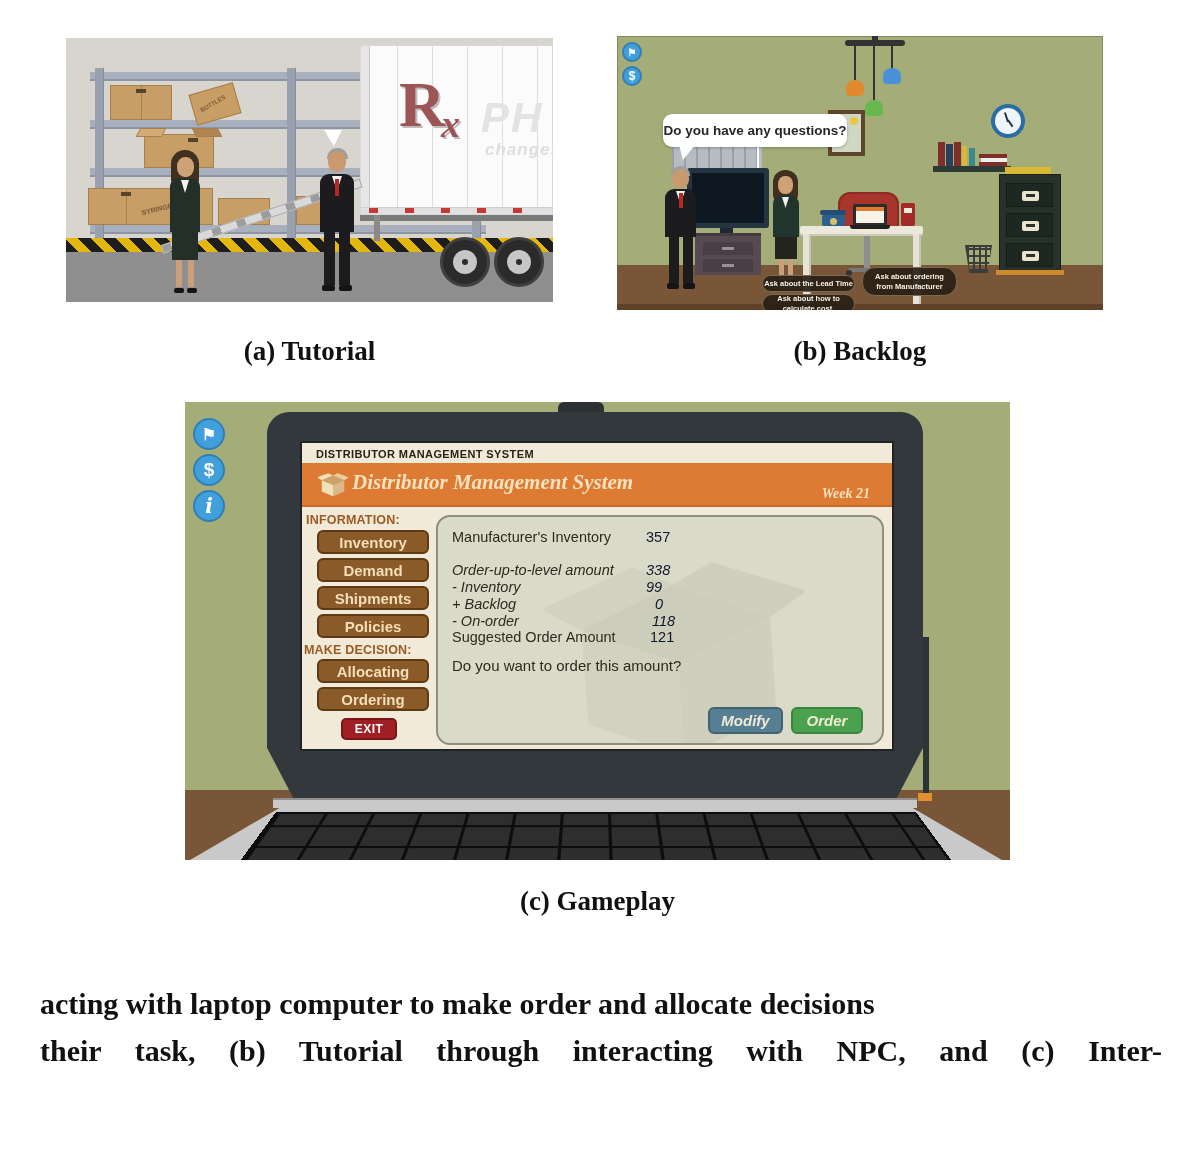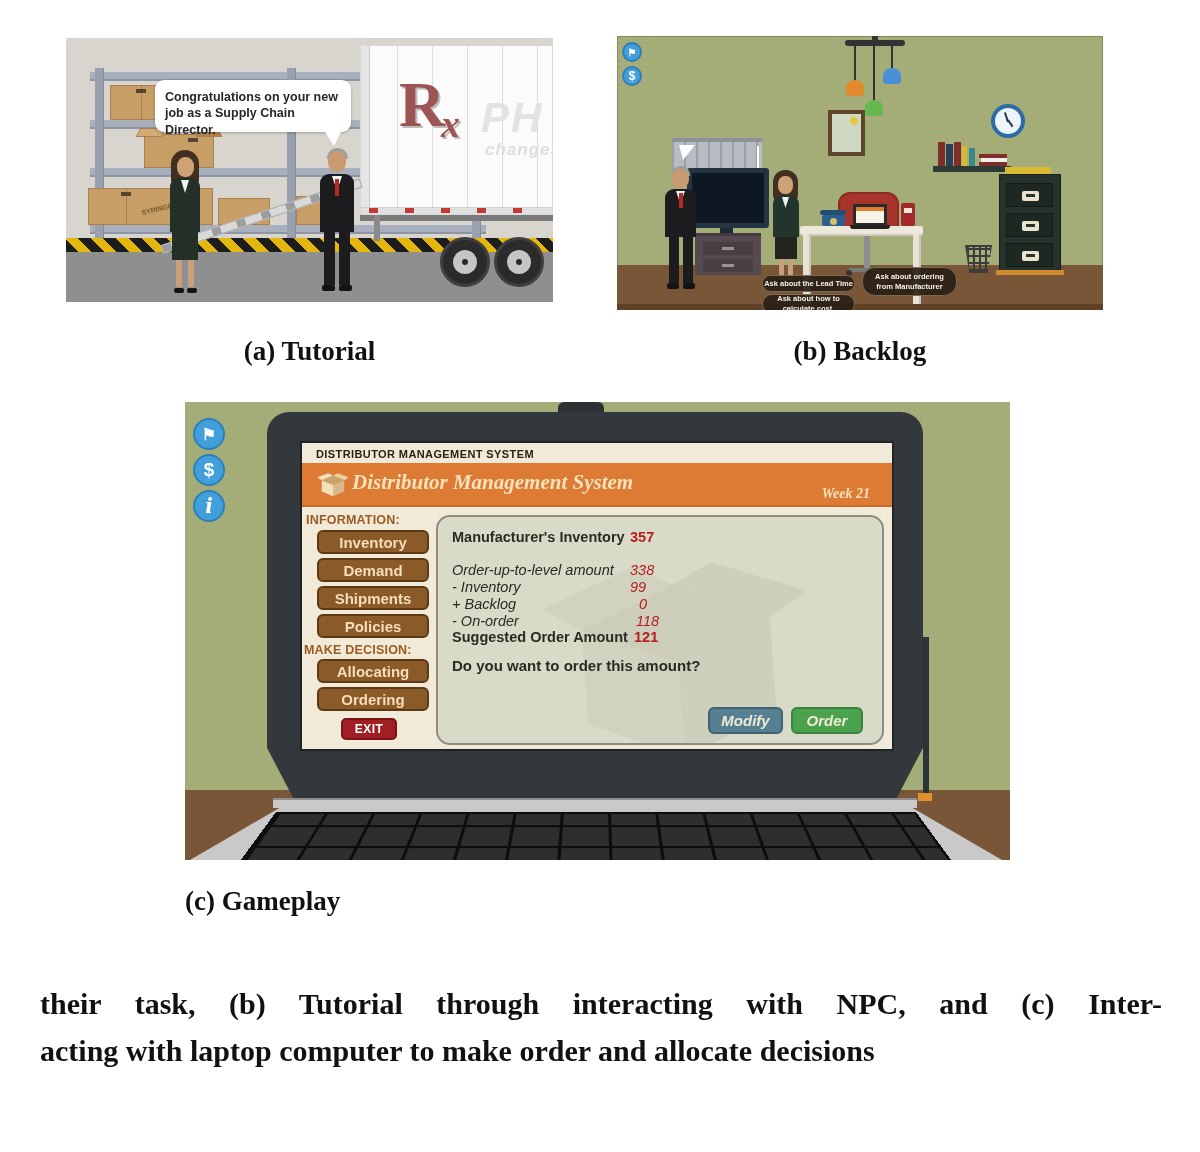--- a/index.html
+++ b/index.html
@@ -34,23 +34,23 @@
   .shirt{position:absolute;background:#f2f2f2;clip-path:polygon(0 0,100% 0,50% 100%)}
   .tie{position:absolute;background:#b32b24}
   .leg{position:absolute}
   .shoe{position:absolute;background:#141414;border-radius:2px}
 
   
   .dms-btn{position:absolute;background:#8a5a28;border:2px solid #5e3a14;border-radius:6px;
     color:#f5deba;font-weight:bold;font-size:15px;display:flex;align-items:center;justify-content:center}
   .dms-label{position:absolute;color:#9c5a22;font-weight:bold;font-size:12.5px;letter-spacing:.2px}
   .row-lab{position:absolute;left:14px;color:#2c2b20;font-size:14.5px}
-  .row-val{position:absolute;left:192px;color:#b91c1c;font-size:14.5px}
+  .row-val{position:absolute;left:208px;color:#0f172a;font-size:14.5px}
   .it{font-style:italic}
-  .bd{font-weight:bold}
+  .bd{font-weight:normal}
   .cap{font-family:"Liberation Serif",serif;font-weight:bold;color:#111}
   .jl{text-align:justify;text-align-last:justify}
 </style>
 </head>
 <body>
 
 <div class="panel wall-a" style="left:66px;top:38px;width:487px;height:264px">
 
   <div class="abs beam" style="left:24px;top:34px;width:396px;height:9px"></div>
   <div class="abs beam" style="left:24px;top:82px;width:396px;height:9px"></div>
@@ -135,21 +135,20 @@
     <div class="head" style="left:13px;top:3px;width:18px;height:21px;background:#c9996f"></div>
     <div class="torso" style="left:5px;top:26px;width:34px;height:58px;background:#1c1c1e"></div>
     <div class="shirt" style="left:17px;top:28px;width:10px;height:15px"></div>
     <div class="tie" style="left:20px;top:31px;width:4px;height:17px"></div>
     <div class="leg" style="left:9px;top:84px;width:11px;height:53px;background:#1c1c1e"></div>
     <div class="leg" style="left:24px;top:84px;width:11px;height:53px;background:#1c1c1e"></div>
     <div class="shoe" style="left:7px;top:137px;width:13px;height:6px"></div>
     <div class="shoe" style="left:24px;top:137px;width:13px;height:6px"></div>
   </div>
 
-  <div class="abs bubble" style="left:89px;top:42px;width:196px;height:52px;padding:9px 10px;font-size:12.5px;line-height:1.3">Congratulations on your new job as a Supply Chain Director.</div>
   <div class="abs bubble-tail" style="left:258px;top:92px;width:18px;height:16px"></div>
 </div>
 
 <div class="panel wall-green" style="left:617px;top:36px;width:486px;height:274px;box-shadow:inset 0 0 0 1px rgba(90,70,40,.35)">
   <div class="abs floor-brown" style="left:0;top:229px;width:486px;height:45px"></div>
   <div class="abs" style="left:0;top:268px;width:486px;height:6px;background:#5e4126"></div>
 
   <div class="abs" style="left:255px;top:0;width:6px;height:6px;background:#333"></div>
   <div class="abs" style="left:228px;top:4px;width:60px;height:6px;background:#333;border-radius:3px"></div>
   <div class="abs" style="left:237px;top:10px;width:2px;height:36px;background:#333"></div>
@@ -255,20 +254,21 @@
     <div class="head" style="left:10px;top:6px;width:15px;height:18px"></div>
     <div class="torso" style="left:5px;top:25px;width:26px;height:42px;background:#22352c"></div>
     <div class="shirt" style="left:14px;top:27px;width:7px;height:11px"></div>
     <div class="abs" style="left:7px;top:67px;width:22px;height:22px;background:#23231f"></div>
     <div class="leg" style="left:11px;top:89px;width:5px;height:21px;background:#caa07b"></div>
     <div class="leg" style="left:20px;top:89px;width:5px;height:21px;background:#caa07b"></div>
     <div class="shoe" style="left:9px;top:110px;width:9px;height:5px"></div>
     <div class="shoe" style="left:19px;top:110px;width:9px;height:5px"></div>
   </div>
 
+  <div class="abs bubble" style="left:46px;top:78px;width:184px;height:33px;font-size:13.5px;display:flex;align-items:center;justify-content:center;white-space:nowrap">Do you have any questions?</div>
   <div class="abs bubble-tail" style="left:62px;top:109px;width:16px;height:15px;clip-path:polygon(0 0,100% 0,25% 100%)"></div>
 
   <div class="abs" style="left:145px;top:239px;width:93px;height:17px;background:rgba(42,32,22,.93);border:1px solid #7a6a52;border-radius:9px;color:#f7f1e3;font-size:7.5px;font-weight:bold;display:flex;align-items:center;justify-content:center;text-align:center">Ask about the Lead Time</div>
   <div class="abs" style="left:245px;top:231px;width:95px;height:29px;background:rgba(42,32,22,.93);border:1px solid #7a6a52;border-radius:13px;color:#f7f1e3;font-size:7.5px;font-weight:bold;display:flex;align-items:center;justify-content:center;text-align:center;padding:0 10px;line-height:1.3">Ask about ordering from Manufacturer</div>
   <div class="abs" style="left:145px;top:258px;width:93px;height:20px;background:rgba(42,32,22,.93);border:1px solid #7a6a52;border-radius:10px;color:#f7f1e3;font-size:7.5px;font-weight:bold;display:flex;align-items:center;justify-content:center;text-align:center;padding:0 12px;line-height:1.3">Ask about how to calculate cost.</div>
 
   <div class="abs hud" style="left:5px;top:6px;width:20px;height:20px;font-size:10px">
       <span>⚑</span>
     </div>
   <div class="abs hud" style="left:5px;top:30px;width:20px;height:20px;font-size:12px">
@@ -351,18 +351,18 @@
       <span>⚑</span>
     </div>
   <div class="abs hud" style="left:8px;top:52px;width:32px;height:32px;font-size:19px">
       <span>$</span>
     </div>
   <div class="abs hud" style="left:8px;top:88px;width:32px;height:32px;font-size:20px">
       <span class="i-serif">i</span>
     </div>
 </div>
 
-<div class="abs cap" style="left:185px;top:886px;width:825px;font-size:27px">(c) Gameplay</div>
+<div class="abs cap" style="left:185px;top:886px;width:825px;text-align:center;font-size:27px">(c) Gameplay</div>
 
 <div class="abs" style="left:40px;top:980px;width:1122px;font-size:30px;line-height:47px">
+  <div class="cap">acting with laptop computer to make order and allocate decisions</div>
   <div class="cap jl">their task, (b) Tutorial through interacting with NPC, and (c) Inter-</div>
-  <div class="cap">acting with laptop computer to make order and allocate decisions</div>
 </div>
 
 </body></html>

